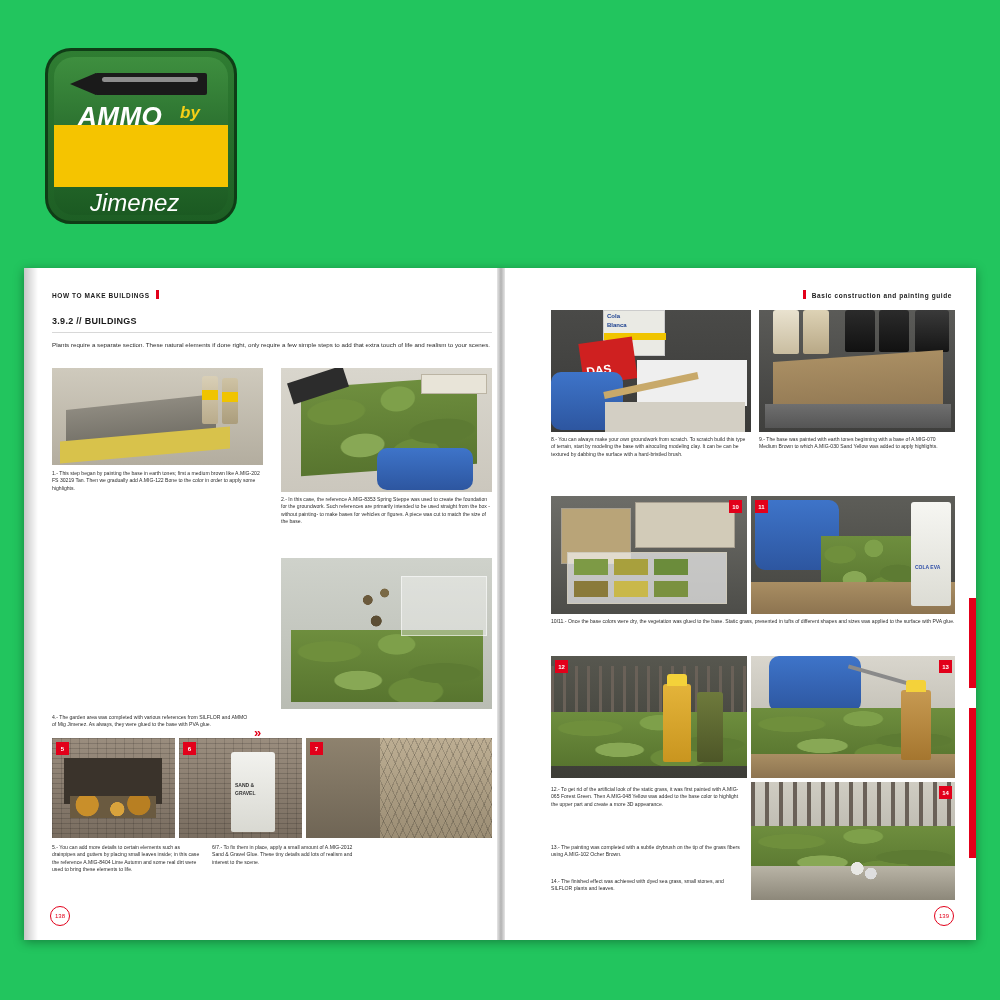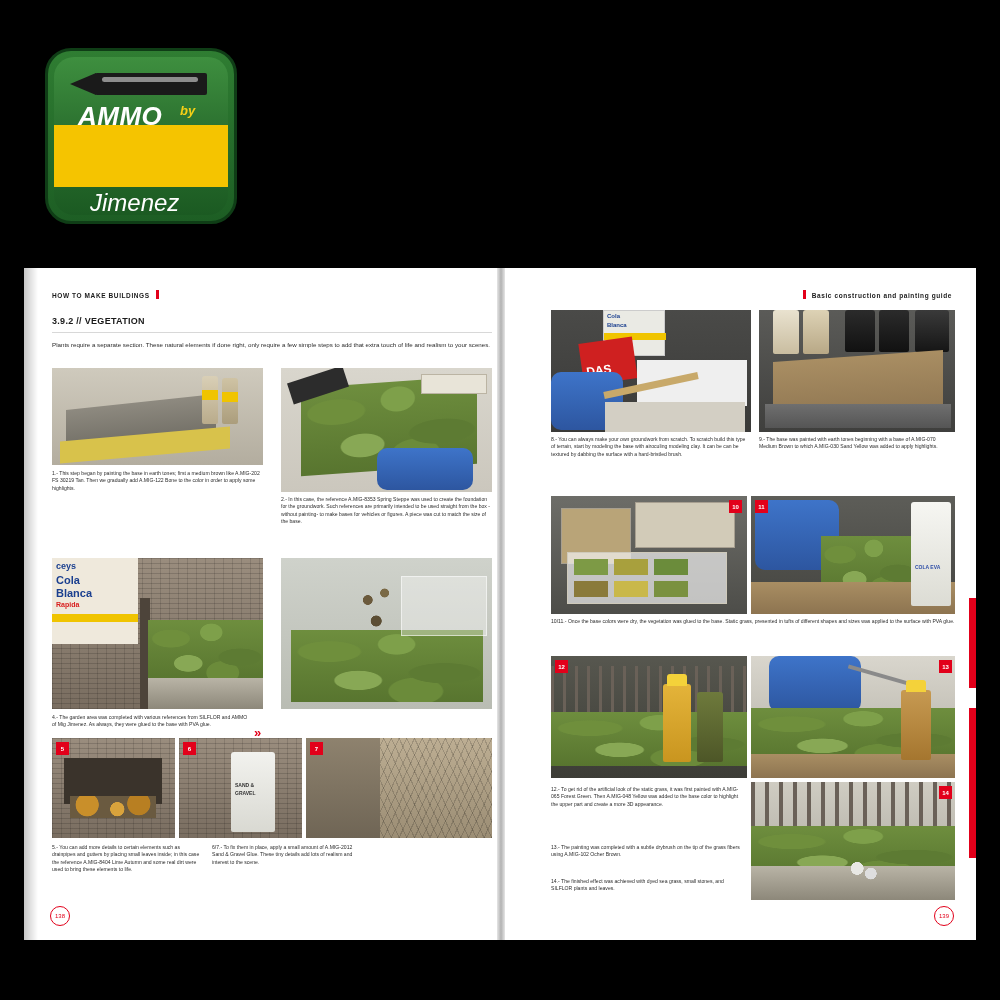--- a/index.html
+++ b/index.html
@@ -5,21 +5,21 @@
   * { box-sizing: border-box; }
   html, body {
     margin: 0; padding: 0;
     width: 1000px; height: 1000px;
     background: #ffffff;
     font-family: "Liberation Sans", sans-serif;
   }
   #page {
     position: relative;
     width: 1000px; height: 1000px;
-    background: #000000;
+    background: #22c55e;
     overflow: hidden;
   }
 
   
   .logo {
     position: absolute;
     left: 45px; top: 48px;
     width: 192px; height: 176px;
     background: linear-gradient(#2f7d32, #1d5e24);
     border-radius: 26px;
@@ -55,21 +55,21 @@
     border-radius: 3px;
   }
   .logo-ammo {
     position: absolute; left: 24px; top: 44px;
     font-size: 26px; font-weight: bold; color: #ffffff;
     letter-spacing: 0.5px;
     font-style: italic;
   }
   .logo-by {
     position: absolute; left: 126px; top: 46px;
-    font-size: 13px; color: #f5d016; font-style: italic; font-weight: bold;
+    font-size: 17px; color: #f5d016; font-style: italic; font-weight: bold;
   }
   .logo-mig-band {
     position: absolute; left: 0; top: 68px;
     width: 100%; height: 62px;
     background: #f5c400;
   }
   .logo-mig {
     position: absolute; left: 14px; top: 62px;
     width: 100%;
     font-size: 62px; line-height: 62px; font-weight: bold; color: #111;
@@ -244,21 +244,21 @@
   </div>
 
   <div class="spread">
 
     <div class="page left">
 
       <div class="hdr hdr-left">
         <span>HOW TO MAKE BUILDINGS</span><span class="hdr-bar"></span>
       </div>
 
-      <div class="sec-title">3.9.2 // VEGETATION</div>
+      <div class="sec-title">3.9.2 // BUILDINGS</div>
       <div class="sec-rule"></div>
       <div class="intro">Plants require a separate section. These natural elements if done right, only require a few simple steps to add that extra touch of life and realism to your scenes.</div>
 
       <div class="photo" style="left:28px; top:100px; width:211px; height:97px;">
         <div class="sky" style="background:linear-gradient(#cfcabd,#b3ad9f);"></div>
         <div class="stone" style="left:14px; top:34px; width:150px; height:44px; transform:skewY(-6deg); background:linear-gradient(#8e8a80,#6f6c63);"></div>
         <div style="position:absolute; left:8px; top:66px; width:170px; height:22px; background:#d8c24b; transform:skewY(-5deg);"></div>
         <div class="bottle" style="left:150px; top:8px; width:16px; height:48px; background:linear-gradient(#d9cfb6,#b9ab8b);"></div>
         <div class="bottle" style="left:170px; top:10px; width:16px; height:46px; background:linear-gradient(#cfc3a4,#ab9d7c);"></div>
         <div style="position:absolute; left:150px; top:22px; width:16px; height:10px; background:#f0c400;"></div>
@@ -270,33 +270,20 @@
         <div class="sky" style="background:linear-gradient(#d9d6cd,#cbc7bd);"></div>
         <div class="grass-mass" style="left:20px; top:14px; width:176px; height:88px; transform:skewY(-4deg);"></div>
         <div style="position:absolute; left:8px; top:6px; width:58px; height:22px; background:#2c2c2c; transform:rotate(-18deg);"></div>
         <div class="glove" style="left:96px; top:80px; width:96px; height:42px;"></div>
         <div style="position:absolute; left:140px; top:6px; width:66px; height:20px; background:#e8e4d8; border:1px solid #bbb4a3;"></div>
       </div>
       <div class="cap" style="left:257px; top:228px; width:211px;">2.- In this case, the reference A.MIG-8353 Spring Steppe was used to create the foundation for the groundwork. Such references are primarily intended to be used straight from the box -without painting- to make bases for vehicles or figures. A piece was cut to match the size of the base.</div>
 
       <div class="cap" style="left:257px; top:304px; width:211px;">3.- The turf was fixed in place with PVA glue.</div>
 
-      <div class="photo" style="left:28px; top:290px; width:211px; height:151px;">
-        <div class="wall-brick" style="left:0; top:0; width:100%; height:100%;"></div>
-        <div style="position:absolute; left:0; top:0; width:86px; height:86px; background:#efe9dc;">
-          <div style="position:absolute; left:4px; top:3px; font-size:9px; font-weight:bold; color:#1a3f8f;">ceys</div>
-          <div style="position:absolute; left:4px; top:16px; font-size:11px; font-weight:bold; color:#1a3f8f;">Cola</div>
-          <div style="position:absolute; left:4px; top:29px; font-size:11px; font-weight:bold; color:#1a3f8f;">Blanca</div>
-          <div style="position:absolute; left:4px; top:43px; font-size:7px; font-weight:bold; color:#d81d1d;">Rapida</div>
-          <div style="position:absolute; left:0; top:56px; width:86px; height:8px; background:#f0c400;"></div>
-        </div>
-        <div style="position:absolute; left:88px; top:40px; width:10px; height:111px; background:#4d443a;"></div>
-        <div class="grass-mass" style="left:96px; top:62px; width:115px; height:62px;"></div>
-        <div class="stone" style="left:96px; top:120px; width:115px; height:31px;"></div>
-      </div>
       <div class="cap" style="left:28px; top:446px; width:196px;">4.- The garden area was completed with various references from SILFLOR and AMMO of Mig Jimenez. As always, they were glued to the base with PVA glue.</div>
       <div class="arrow" style="left:230px; top:458px;">»</div>
 
       <div class="photo" style="left:257px; top:290px; width:211px; height:151px;">
         <div class="sky" style="background:linear-gradient(#cfd2cb,#b9bcb3);"></div>
         <div class="grass-mass" style="left:10px; top:72px; width:192px; height:72px;"></div>
         <div style="position:absolute; left:70px; top:14px; width:56px; height:70px; background:
              radial-gradient(circle at 30% 40%, #6b5a3c 0 8%, rgba(0,0,0,0) 9%),
              radial-gradient(circle at 60% 30%, #7a6945 0 7%, rgba(0,0,0,0) 8%),
              radial-gradient(circle at 45% 70%, #5c4e34 0 9%, rgba(0,0,0,0) 10%);"></div>

